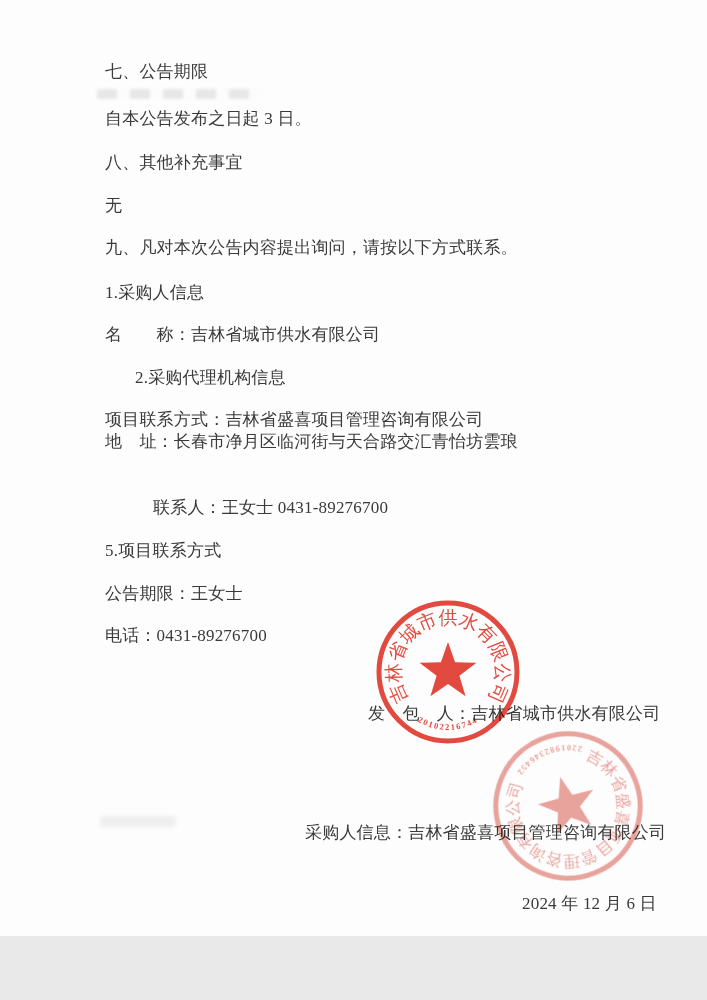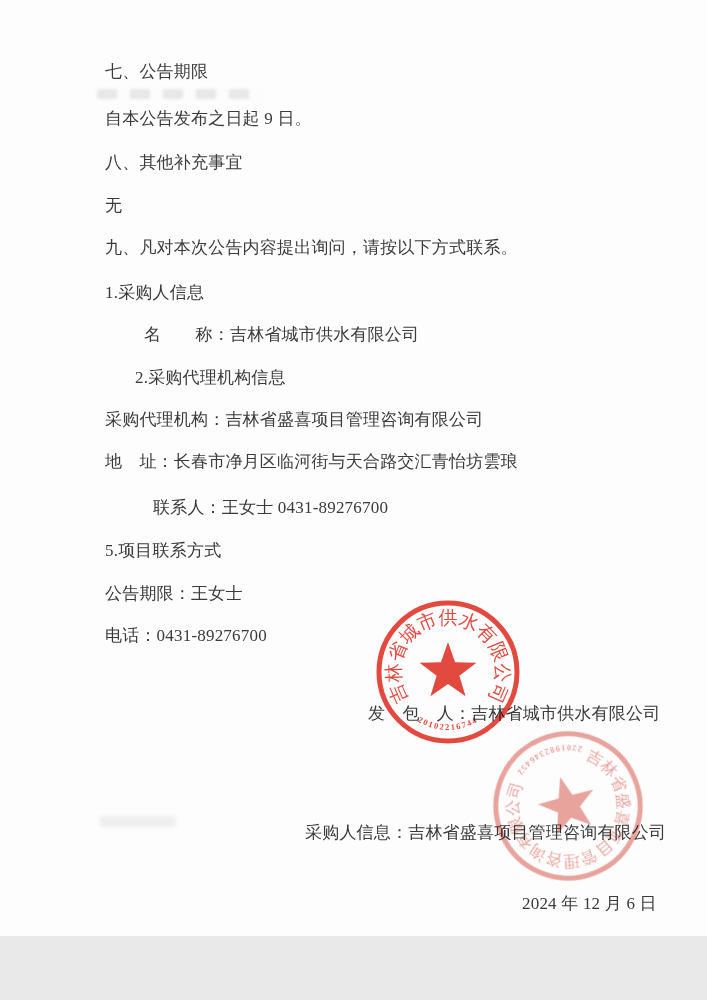--- a/index.html
+++ b/index.html
@@ -45,29 +45,29 @@
     opacity:0.5;
     filter:blur(2.2px);
   }
 </style>
 </head>
 <body>
 
 <div class="page">
 
   <div class="tline" style="left:105px; top:62px;">七、公告期限</div>
-  <div class="tline" style="left:105px; top:109px;">自本公告发布之日起 9 日。</div>
+  <div class="tline" style="left:105px; top:109px;">自本公告发布之日起 3 日。</div>
   <div class="tline" style="left:105px; top:153px;">八、其他补充事宜</div>
   <div class="tline" style="left:105px; top:196px;">无</div>
   <div class="tline" style="left:105px; top:238px;">九、凡对本次公告内容提出询问，请按以下方式联系。</div>
   <div class="tline" style="left:105px; top:283px;">1.采购人信息</div>
-  <div class="tline" style="left:105px; top:325px;margin-left:39px;">名　　称：吉林省城市供水有限公司</div>
+  <div class="tline" style="left:105px; top:325px;">名　　称：吉林省城市供水有限公司</div>
   <div class="tline" style="left:105px; top:368px;margin-left:30px;">2.采购代理机构信息</div>
-  <div class="tline" style="left:105px; top:410px;">采购代理机构：吉林省盛喜项目管理咨询有限公司</div>
-  <div class="tline" style="left:105px; top:452px;">地　址：长春市净月区临河街与天合路交汇青怡坊雲琅</div>
+  <div class="tline" style="left:105px; top:410px;">项目联系方式：吉林省盛喜项目管理咨询有限公司</div>
+  <div class="tline" style="left:105px; top:432px;">地　址：长春市净月区临河街与天合路交汇青怡坊雲琅</div>
   <div class="tline" style="left:120px; top:498px;margin-left:33px;">联系人：王女士 0431-89276700</div>
   <div class="tline" style="left:105px; top:541px;">5.项目联系方式</div>
   <div class="tline" style="left:105px; top:584px;">公告期限：王女士</div>
   <div class="tline" style="left:105px; top:626px;">电话：0431-89276700</div>
   <div class="tline" style="left:368px; top:704px;">发　包　人：吉林省城市供水有限公司</div>
   <div class="tline" style="left:305px; top:823px;">采购人信息：吉林省盛喜项目管理咨询有限公司</div>
   <div class="tline" style="left:522px; top:894px;">2024 年 12 月 6 日</div>
 
   <div class="smudge smudge-1"></div>
   <div class="smudge smudge-2"></div>

